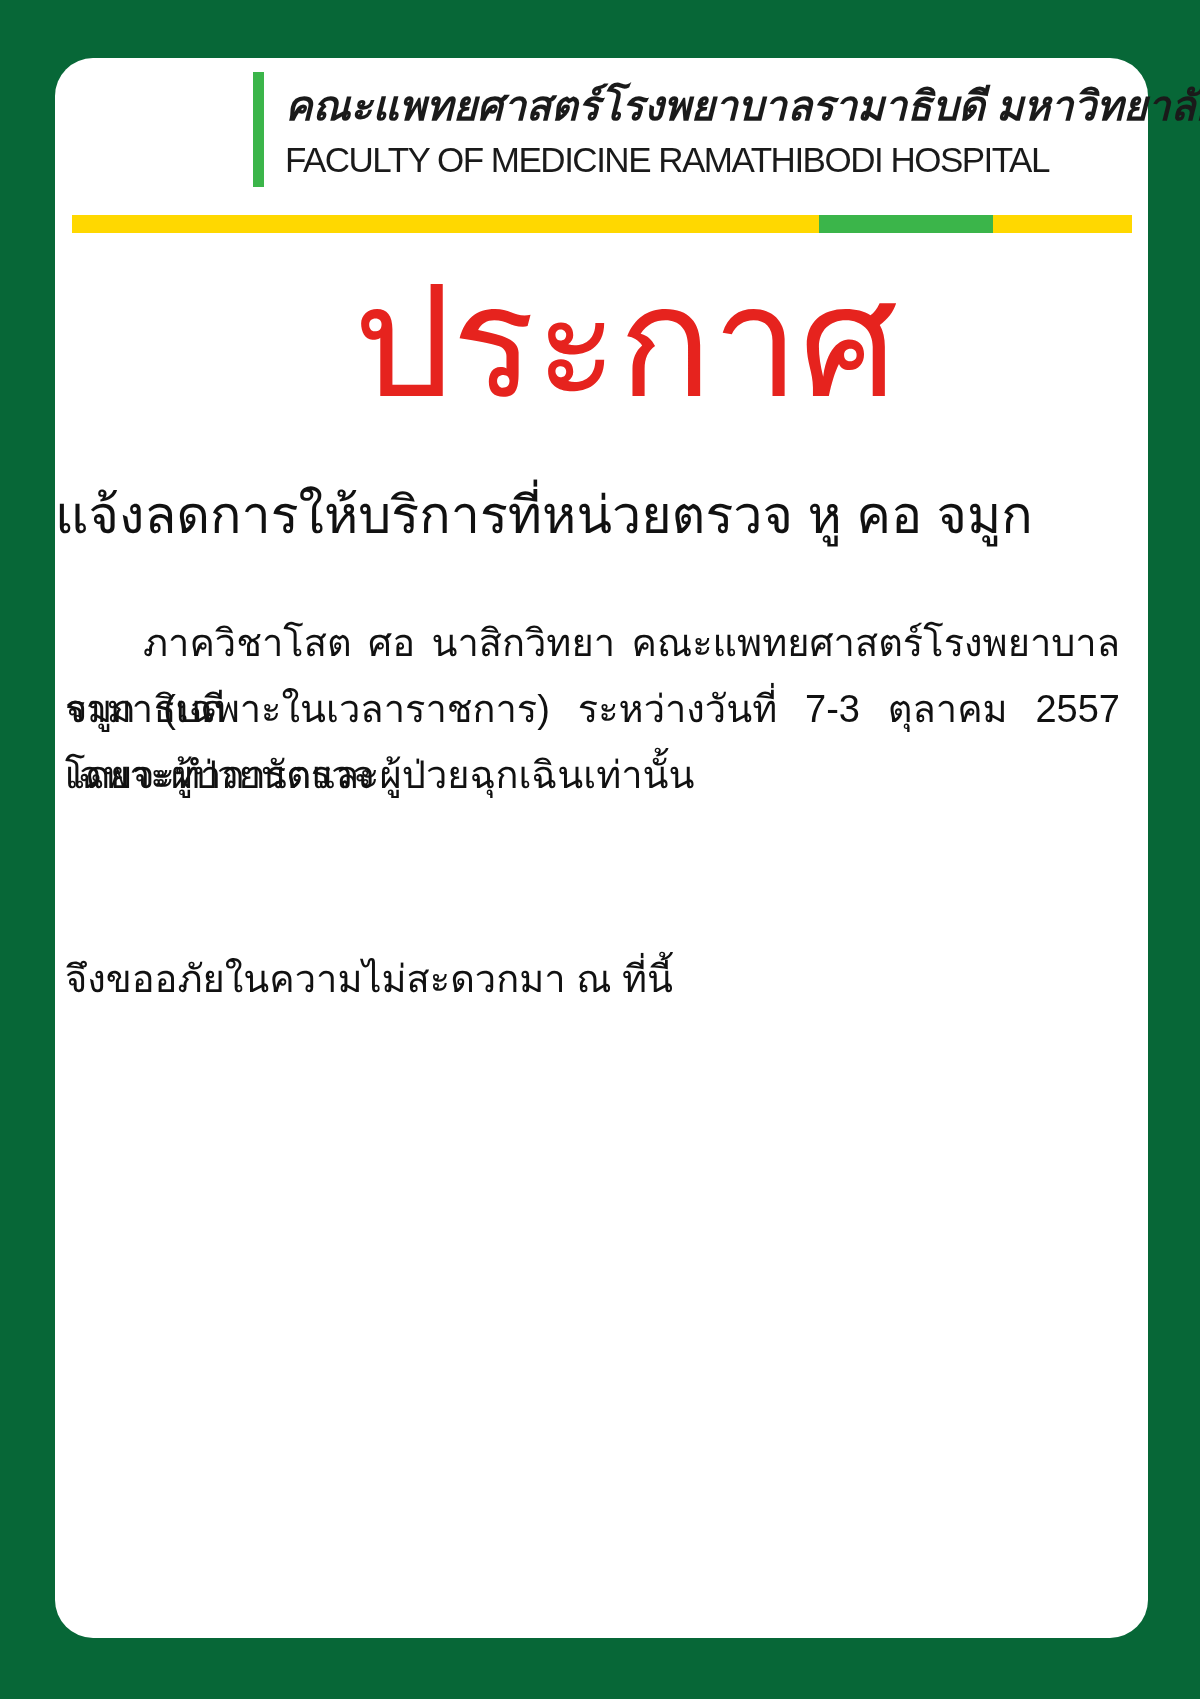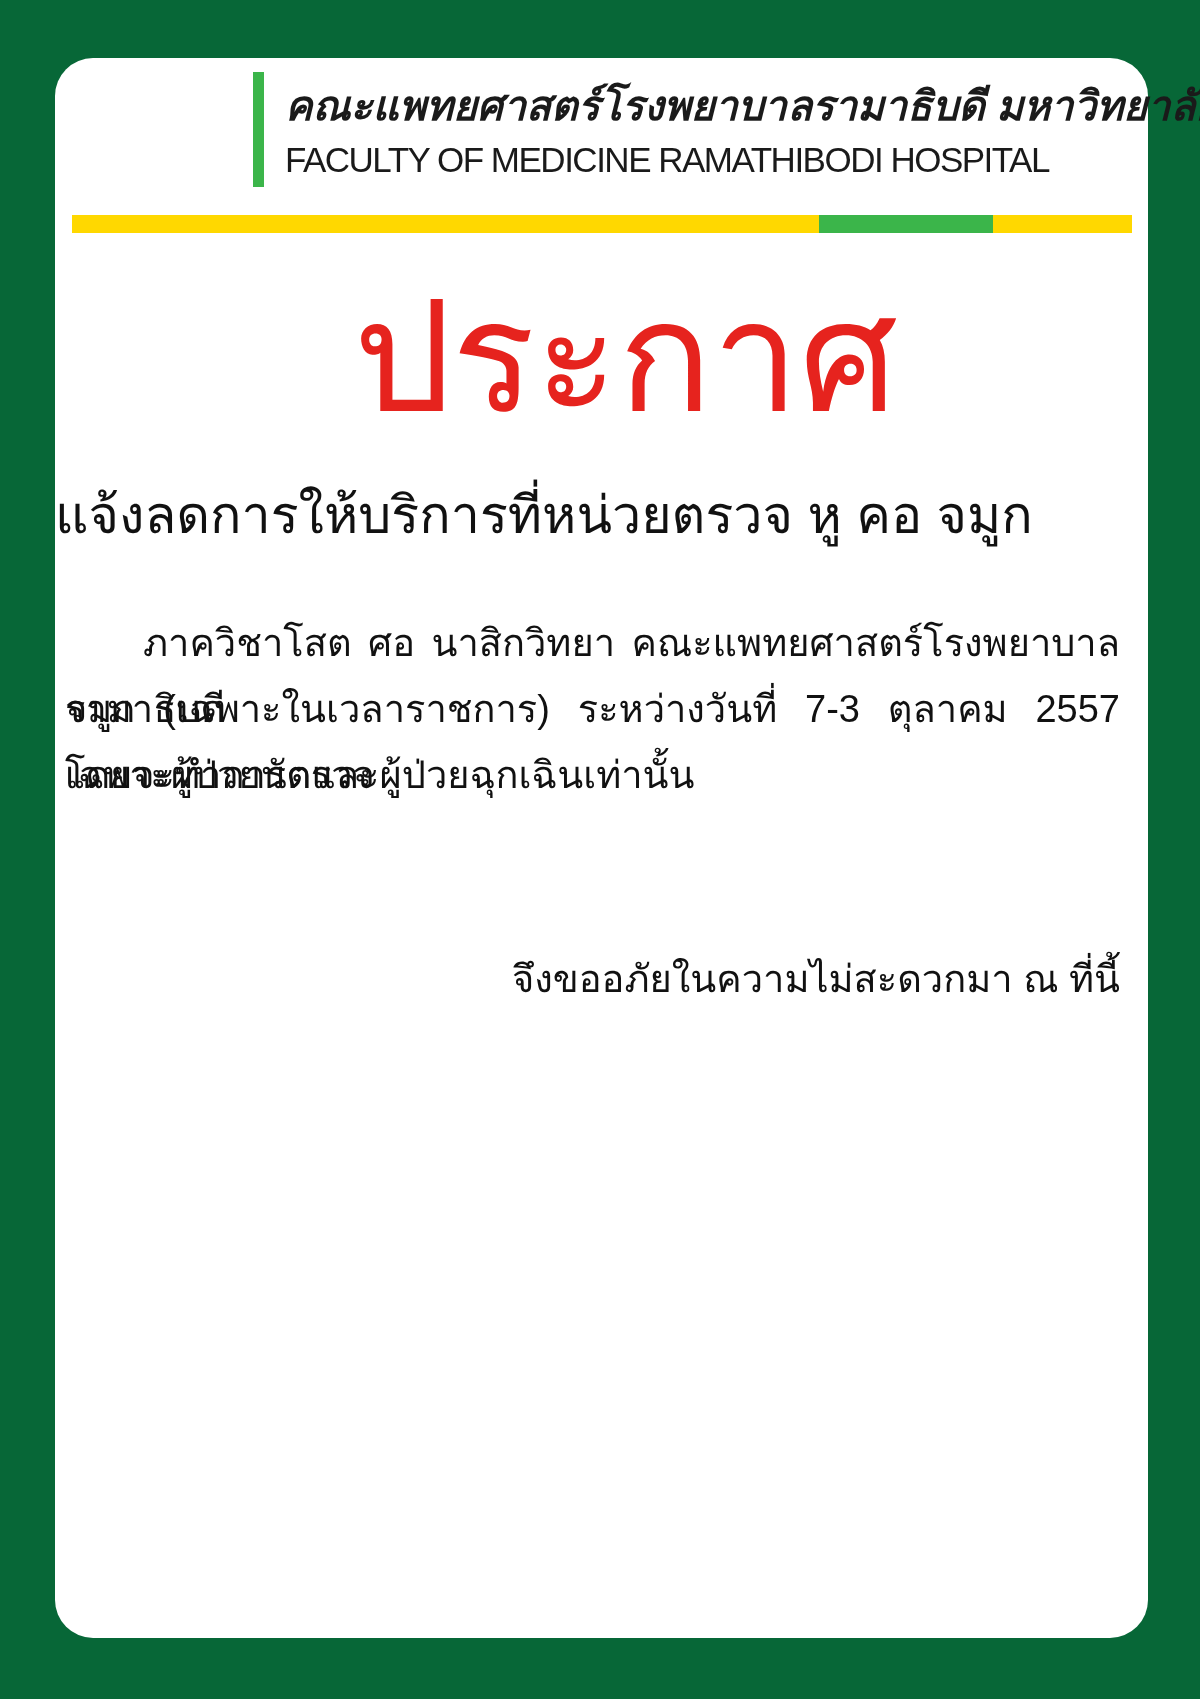--- a/index.html
+++ b/index.html
@@ -74,21 +74,21 @@
     left: 747px;    
     top: 0;
     width: 174px;
     height: 18px;
     background: #3bb54a;
   }
   
   .title {
     position: absolute;
     left: 0;
-    top: 192px;     
+    top: 177px;     
     width: 100%;
     text-align: center;
     font-size: 155px;
     line-height: 215px;
     font-weight: 400;
     color: #e6231e;
     white-space: nowrap;
     padding-left: 48px;
   }
   .heading {
@@ -121,21 +121,20 @@
     text-align-last: justify;
     white-space: normal;
     word-spacing: 2px;
   }
   .body-line.indent { text-indent: 78px; }
   .closing {
     position: absolute;
     left: 10px;
     top: 888px;     
     width: 1055px;
-    text-align: right;
     font-size: 38px;
     line-height: 66px;
     color: #111111;
     white-space: nowrap;
   }
   
   .footer-credit {
     position: absolute;
     right: 25px;
     top: 1644px;

